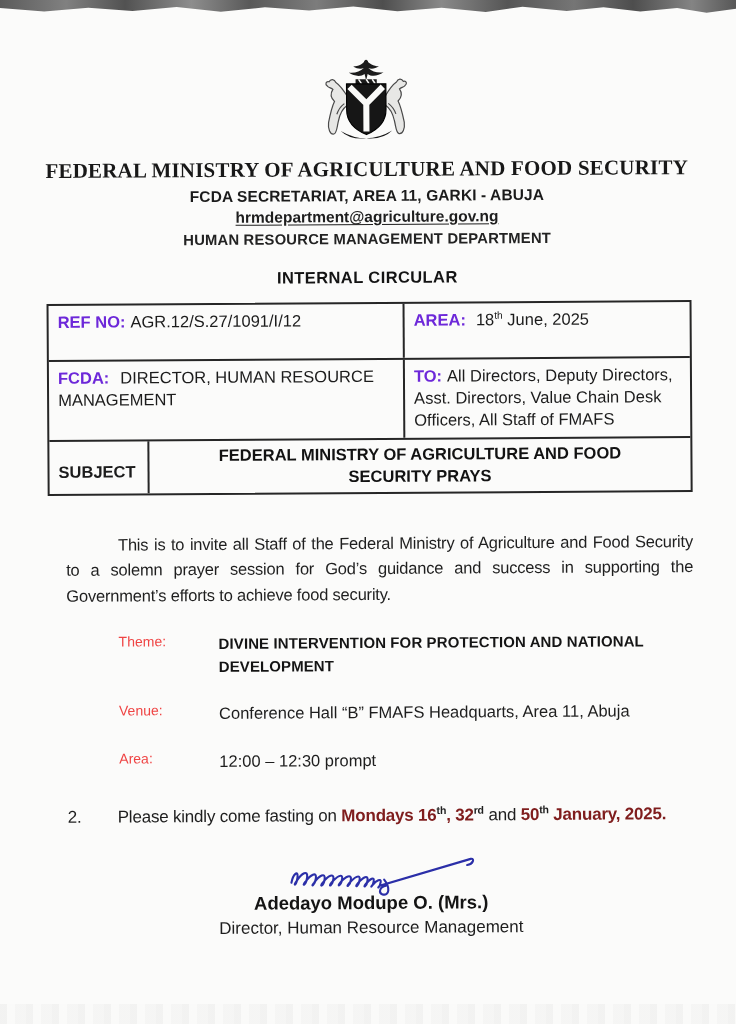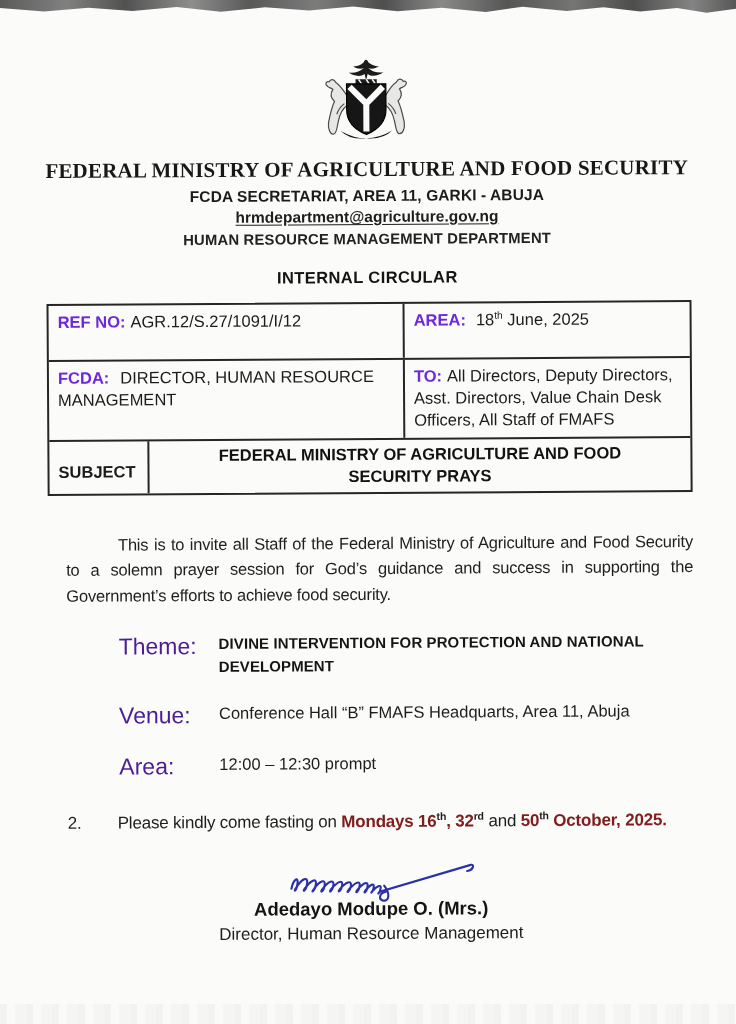--- a/index.html
+++ b/index.html
@@ -60,21 +60,21 @@
 
   
   .para1{
     margin:37px 0 0 21px;width:627px;box-sizing:border-box;
     font-size:16.5px;line-height:1.55;letter-spacing:-0.2px;
     text-align:justify;text-indent:52px;color:#1f1f1f;
   }
   .details{margin:25px 0 0 73px;}
   .detail-row{display:flex;align-items:flex-start;}
   .detail-row + .detail-row{margin-top:24px;}
-  .dlabel{width:100px;flex:0 0 100px;font-size:23px;color:#4c1d95;}
+  .dlabel{width:100px;flex:0 0 100px;font-size:14px;color:#ef4444;}
   .dvalue{flex:1;font-size:16.5px;line-height:1.45;color:#1e1e1e;}
   .dvalue.bold{font-weight:bold;font-size:15px;line-height:1.5;letter-spacing:.1px;color:#141414;}
   .para2{
     margin:30px 0 0 21px;width:627px;box-sizing:border-box;
     font-size:17px;line-height:1.55;letter-spacing:-0.2px;color:#1e1e1e;text-align:left;
   }
   .para2 .pnum{display:inline-block;width:50px;}
   .para2 b{color:#7f1d1d;}
   .para2 .sup{font-weight:bold;}
   .wrapnum{font-weight:bold;}
@@ -155,21 +155,21 @@
     <div class="detail-row">
       <span class="dlabel">Venue:</span>
       <span class="dvalue">Conference Hall “B” FMAFS Headquarts, Area 11, Abuja</span>
     </div>
     <div class="detail-row">
       <span class="dlabel">Area:</span>
       <span class="dvalue">12:00 – 12:30 prompt</span>
     </div>
   </div>
 
-  <p class="para2"><span class="pnum">2.</span><span>Please kindly come fasting on </span><b>Mondays 16</b><span class="sup wrapnum">th</span><b>, 32</b><span class="sup wrapnum">rd</span><span> and </span><b>50</b><span class="sup wrapnum">th</span><b> October, 2025.</b></p>
+  <p class="para2"><span class="pnum">2.</span><span>Please kindly come fasting on </span><b>Mondays 16</b><span class="sup wrapnum">th</span><b>, 32</b><span class="sup wrapnum">rd</span><span> and </span><b>50</b><span class="sup wrapnum">th</span><b> January, 2025.</b></p>
 
   <div class="signature-block">
     <svg class="sig-scribble" width="230" height="56" viewBox="0 0 230 64">
       <g fill="none" stroke="#2b2fa8" stroke-width="2.4" stroke-linecap="round">
         <path d="M8 46 C10 36 16 31 15 40 C14 49 9 51 14 44 C20 35 27 31 26 40 C25 49 19 51 24 45 C30 37 37 33 36 41 C35 49 29 52 34 46 C40 38 47 34 46 42 C45 50 39 52 44 46 C50 38 57 35 56 42 C55 50 49 52 54 46 C60 39 67 35 66 42 C65 50 59 52 64 46 C70 39 77 36 76 43 C75 50 69 53 74 47 C80 40 87 36 86 43 C85 51 79 53 84 47 C90 40 96 37 95 44 C94 51 89 53 93 48 C98 42 103 39 102 45 C101 51 97 53 101 49 C105 44 111 41 110 46 C109 52 105 54 109 50 L213 20 C218 19 216 26 209 27"></path>
         <path d="M114 43 C121 52 120 62 112 60 C107 58 109 51 116 50"></path>
       </g>
     </svg>
     <div class="sig-name">Adedayo Modupe O. (Mrs.)</div>
     <div class="sig-title">Director, Human Resource Management</div>

